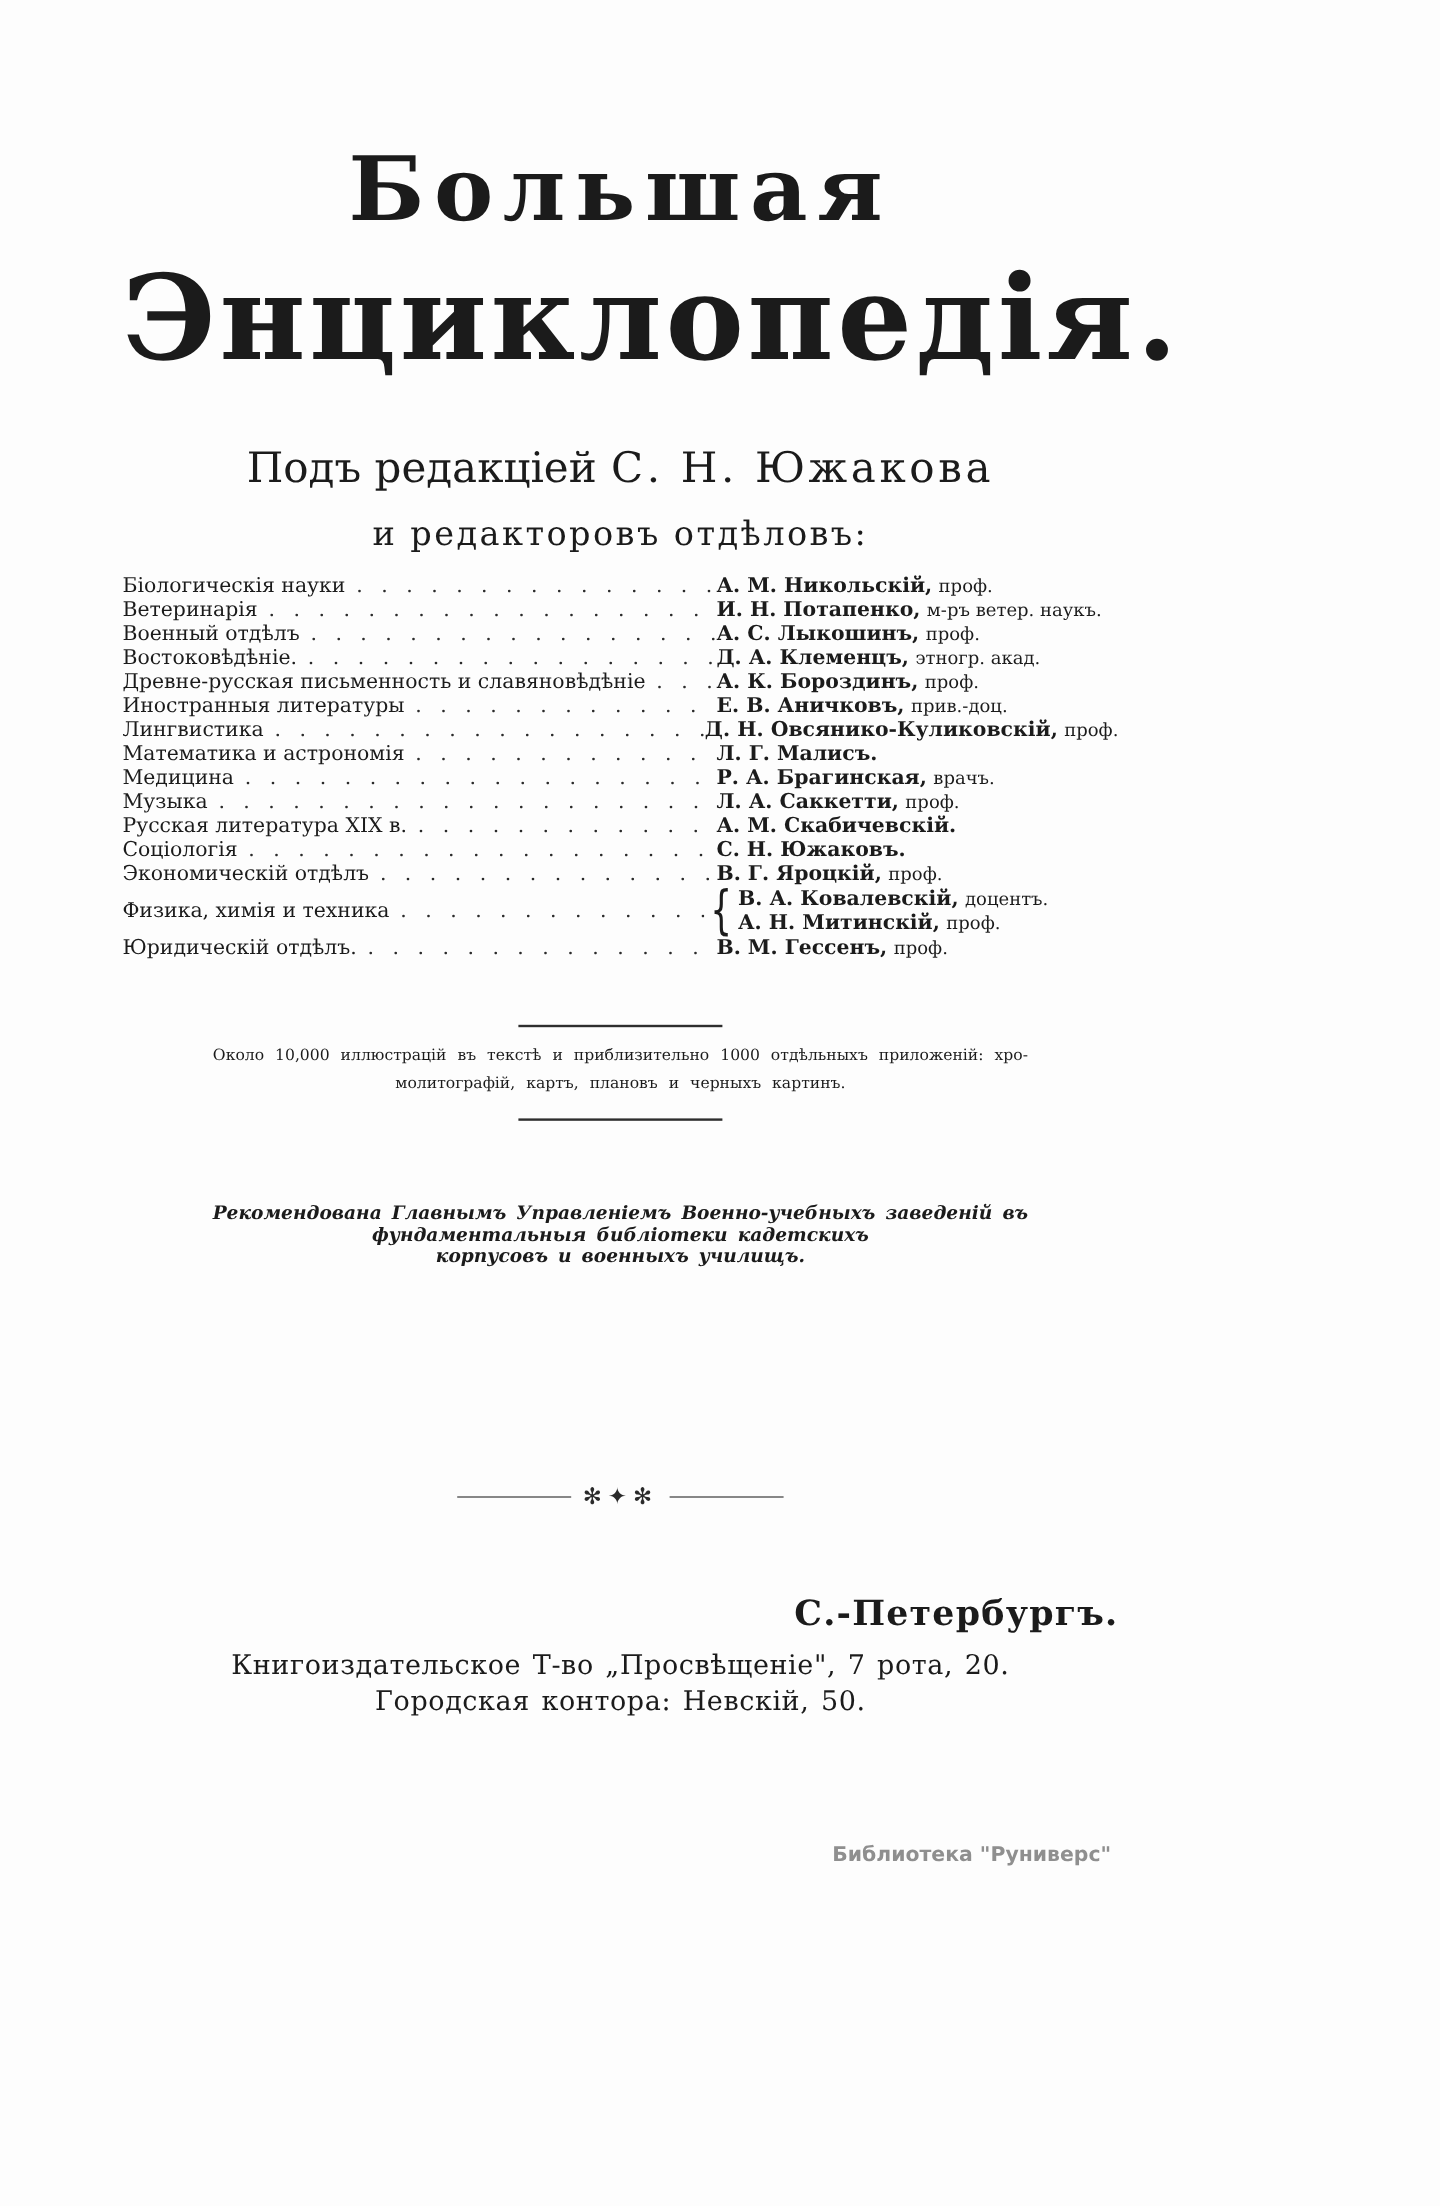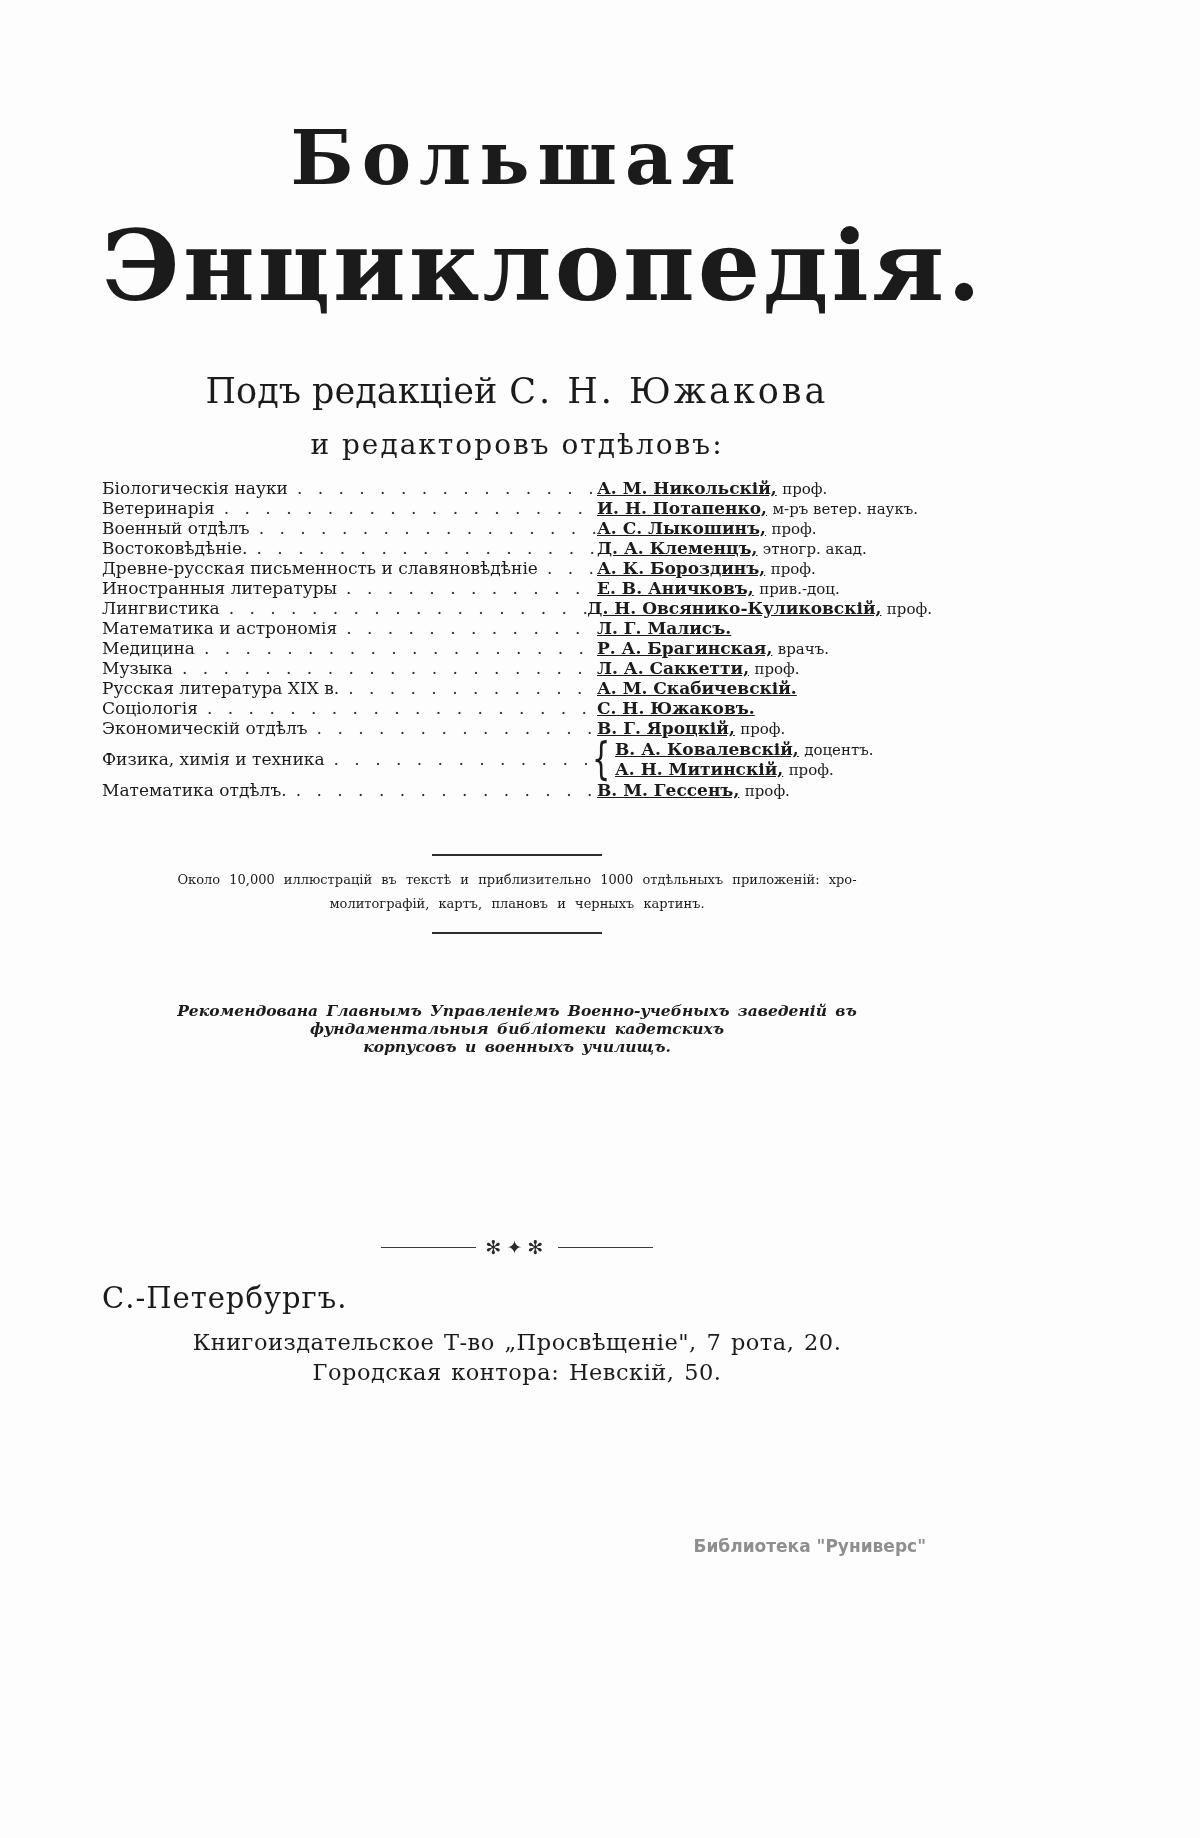--- a/index.html
+++ b/index.html
@@ -27,21 +27,21 @@
   .ed-list { margin-top:18px; font-size:17px; }
   .ed-row { display:flex; align-items:baseline; height:20px; line-height:20px; }
   .ed-row.double { height:42px; align-items:center; }
   .subject { white-space:nowrap; flex:0 0 auto; }
   .leader { flex:1 1 auto; overflow:hidden; white-space:nowrap; padding:0 6px 0 9px; }
   .leader::before {
     content:". . . . . . . . . . . . . . . . . . . . . . . . . . . . . . . . . . . . . . . .";
     letter-spacing:5px; color:#2a2a2a;
   }
   .editor { flex:0 0 335px; white-space:nowrap; }
-  .ename { font-weight:700;text-decoration:underline; }
+  .ename { font-weight:700; }
   .role { font-size:15px; }
   .brace { flex:0 0 18px; font-family:"DejaVu Sans", sans-serif; font-size:44px; line-height:42px; }
   .brace::before { content:"{"; display:inline-block; transform:scaleX(.65); }
   .ed-row.double .editor { flex:0 0 317px; display:flex; flex-direction:column; }
   .eline { line-height:20px; height:20px; white-space:nowrap; }
 
   .rule { width:170px; border-top:2px solid #2e2e2e; }
   .rule1 { margin:54px auto 0; }
   .rule2 { margin:16px auto 0; }
 
@@ -50,21 +50,21 @@
 
   .rec { margin-top:68px; text-align:center; font-style:italic; font-weight:700; font-size:15.5px; line-height:18px; word-spacing:3px; }
   .rline { display:block; }
 
   .ornament { margin-top:182px; display:flex; align-items:center; justify-content:center; gap:10px; }
   .orn-line { border-top:1.5px solid #3a3a3a; }
   .orn-line.left { width:95px; }
   .orn-line.right { width:95px; }
   .orn-glyphs { font-family:"DejaVu Sans", sans-serif; font-size:19px; line-height:19px; letter-spacing:5px; color:#2a2a2a; }
 
-  .city { margin-top:24px; text-align:left; font-size:29px; line-height:34px; font-weight:400; letter-spacing:1px; }
+  .city { margin-top:70px; text-align:right; font-size:29px; line-height:34px; font-weight:700; letter-spacing:1px; }
   .pub { text-align:center; font-size:22.5px; line-height:30px; letter-spacing:.5px; word-spacing:2px; }
   .pub1 { margin-top:12px; }
 
   .watermark {
     position:absolute; top:1536px; right:274px;
     font-family:"DejaVu Sans", sans-serif; font-weight:700; font-size:17px;
     color:var(--watermark,#8f8f8f);
   }
 </style>
 </head>
@@ -166,21 +166,21 @@
         <span class="subject">Физика, химія и техника</span>
           <span class="leader"></span>
           <span class="brace"></span>
           <span class="editor">
           <span class="eline"><b class="ename">В. А. Ковалевскій,</b> <span class="role">доцентъ.</span></span>
           <span class="eline"><b class="ename">А. Н. Митинскій,</b> <span class="role">проф.</span></span>
         </span>
       </div>
 
       <div class="ed-row">
-        <span class="subject">Математика отдѣлъ.</span>
+        <span class="subject">Юридическій отдѣлъ.</span>
           <span class="leader"></span>
           <span class="editor"><b class="ename">В. М. Гессенъ,</b> <span class="role">проф.</span></span>
       </div>
 
     </div>
 
     <div class="rule rule1"></div>
 
     <p class="note">
       <span class="nline">Около 10,000 иллюстрацій въ текстѣ и приблизительно 1000 отдѣльныхъ приложеній: хро-</span>

